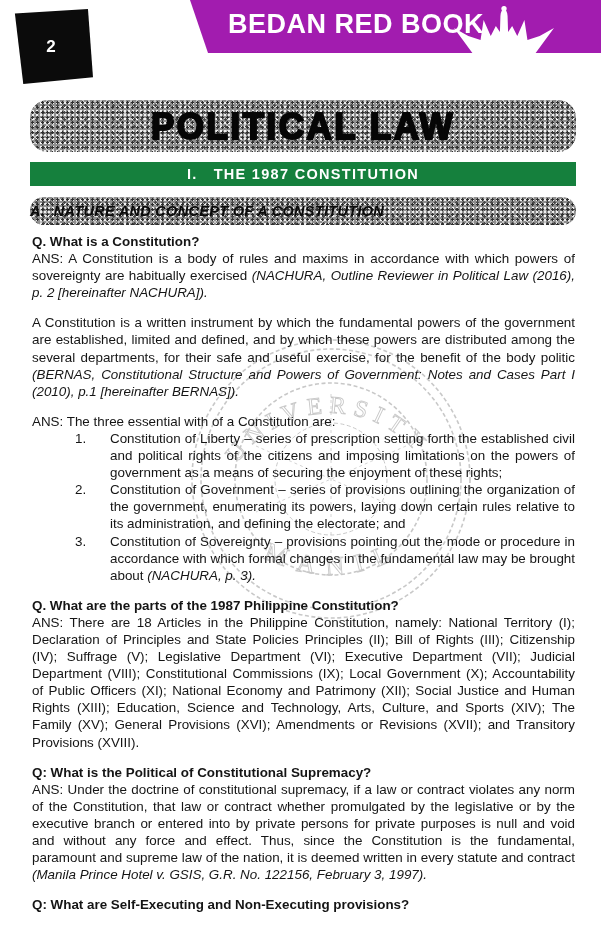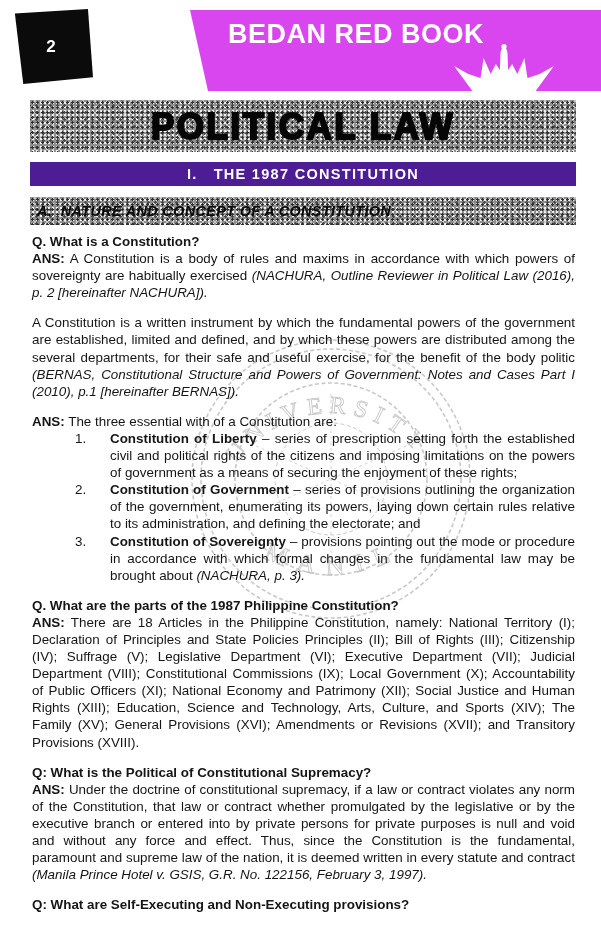--- a/index.html
+++ b/index.html
@@ -6,58 +6,58 @@
   .page{position:relative;width:601px;height:925px;background:#ffffff;overflow:hidden;
         font-family:"Liberation Sans", sans-serif;color:#151515;}
 
   
   .pagenum{position:absolute;left:9px;top:9px;width:84px;height:75px;background:#0b0b0b;
            clip-path:polygon(7% 6%,94% 0%,100% 91%,17% 100%);
            display:flex;align-items:center;justify-content:center;}
   .pagenum span{color:#fff;font-weight:bold;font-size:17px;}
 
   
-  .band{position:absolute;left:190px;right:0;top:10px;height:81px;background:#d946ef;
+  .band{position:absolute;left:190px;right:0;top:0;height:53px;background:#a21caf;
         clip-path:polygon(0 0,100% 0,100% 100%,18px 100%);}
   .band-text{position:absolute;left:38px;top:11px;color:#fff;}
   .band-title{font-size:27px;font-weight:bold;letter-spacing:.5px;line-height:1;}
   .band-sub{font-size:10.5px;font-weight:bold;letter-spacing:.8px;margin-top:3px;}
   .crown{position:absolute;right:46px;bottom:0;width:102px;height:48px;}
 
   
   .halftone{background-color:#8f8f8f;
     background-image:
       radial-gradient(#2e2e2e 1px, transparent 1.4px),
       radial-gradient(#4a4a4a 1px, transparent 1.5px),
       radial-gradient(rgba(255,255,255,.85) 1px, transparent 1.3px),
       radial-gradient(rgba(255,255,255,.5) 1px, transparent 1.2px);
     background-size:5px 5px,7px 7px,4px 4px,6px 6px;
-    background-position:0 0,3px 2px,1px 1px,2px 4px;}
+    background-position:0 0,3px 2px,1px 1px,2px 4px;border-radius:18px;}
 
   .pl-band{position:absolute;left:30px;top:100px;width:546px;height:52px;
            display:flex;align-items:center;justify-content:center;}
   .pl-title{font-size:35px;font-weight:bold;letter-spacing:2.5px;color:#060606;
             -webkit-text-stroke:2px #060606;transform:scaleY(1.08);white-space:pre;}
 
-  .chapter-bar{position:absolute;left:30px;top:162px;width:546px;height:24px;background:#4c1d95;
+  .chapter-bar{position:absolute;left:30px;top:162px;width:546px;height:24px;background:#15803d;
                display:flex;align-items:center;justify-content:center;}
   .chapter-bar span{color:#fff;font-weight:bold;font-size:14.5px;letter-spacing:1.3px;white-space:pre;}
 
   .sub-band{position:absolute;left:30px;top:197px;width:546px;height:28px;
             display:flex;align-items:center;}
   .sub-band span{font-style:italic;font-weight:bold;font-size:14.5px;color:#0a0a0a;
-                 padding-left:7px;letter-spacing:.3px;white-space:pre;}
+                 padding-left:0;letter-spacing:.3px;white-space:pre;}
 
   
   .body-content{position:absolute;left:32px;top:233px;width:543px;
                 font-size:13.4px;line-height:17.1px;text-align:justify;}
   .block{margin:0 0 13px 0;}
   .q{font-weight:bold;}
   .ans{margin:0;}
-  .b{font-weight:bold;}
+  .b{font-weight:normal;}
   .i{font-style:italic;}
   .list-item{position:relative;padding-left:78px;}
   .list-num{position:absolute;left:43px;}
 
   
   .watermark{position:absolute;left:188px;top:336px;width:286px;height:286px;
              pointer-events:none;opacity:.42;}
 </style>
 </head>
 <body>

